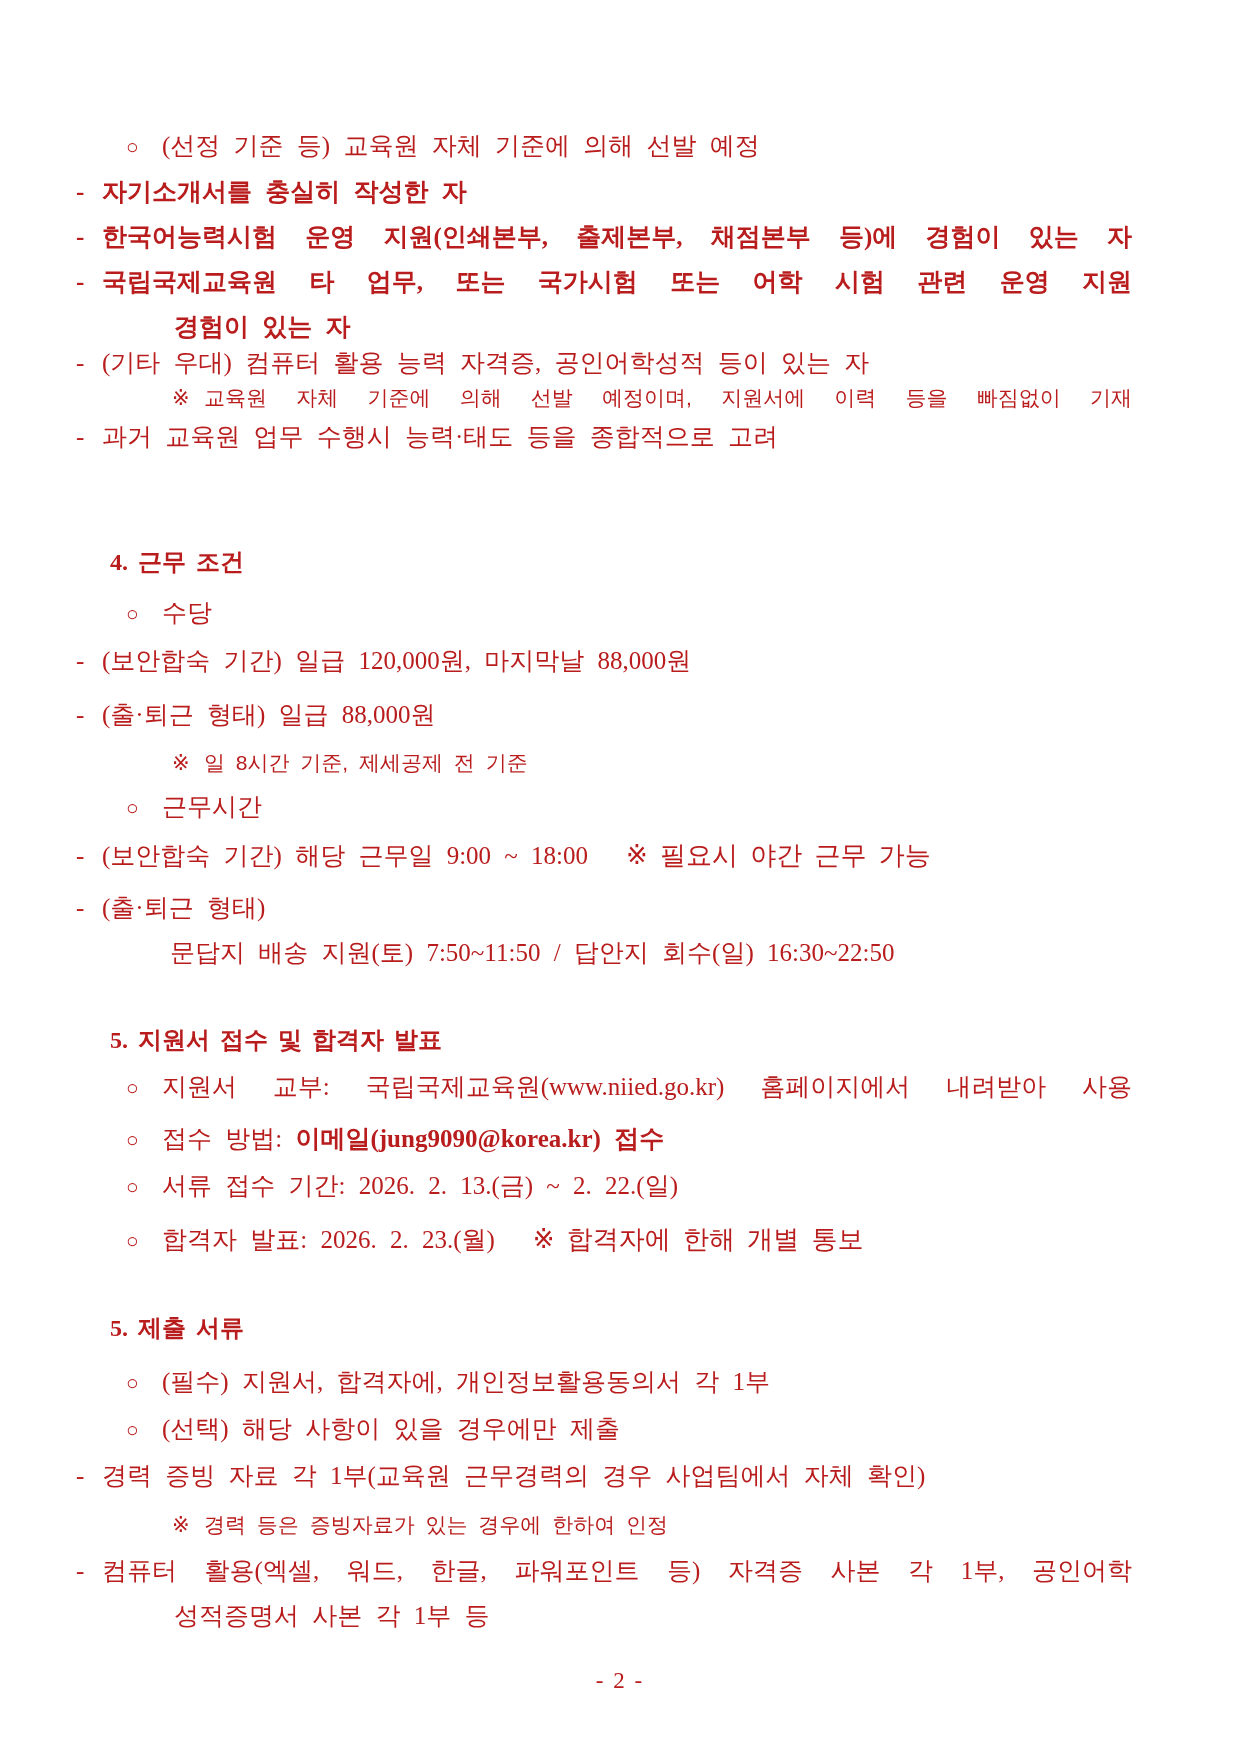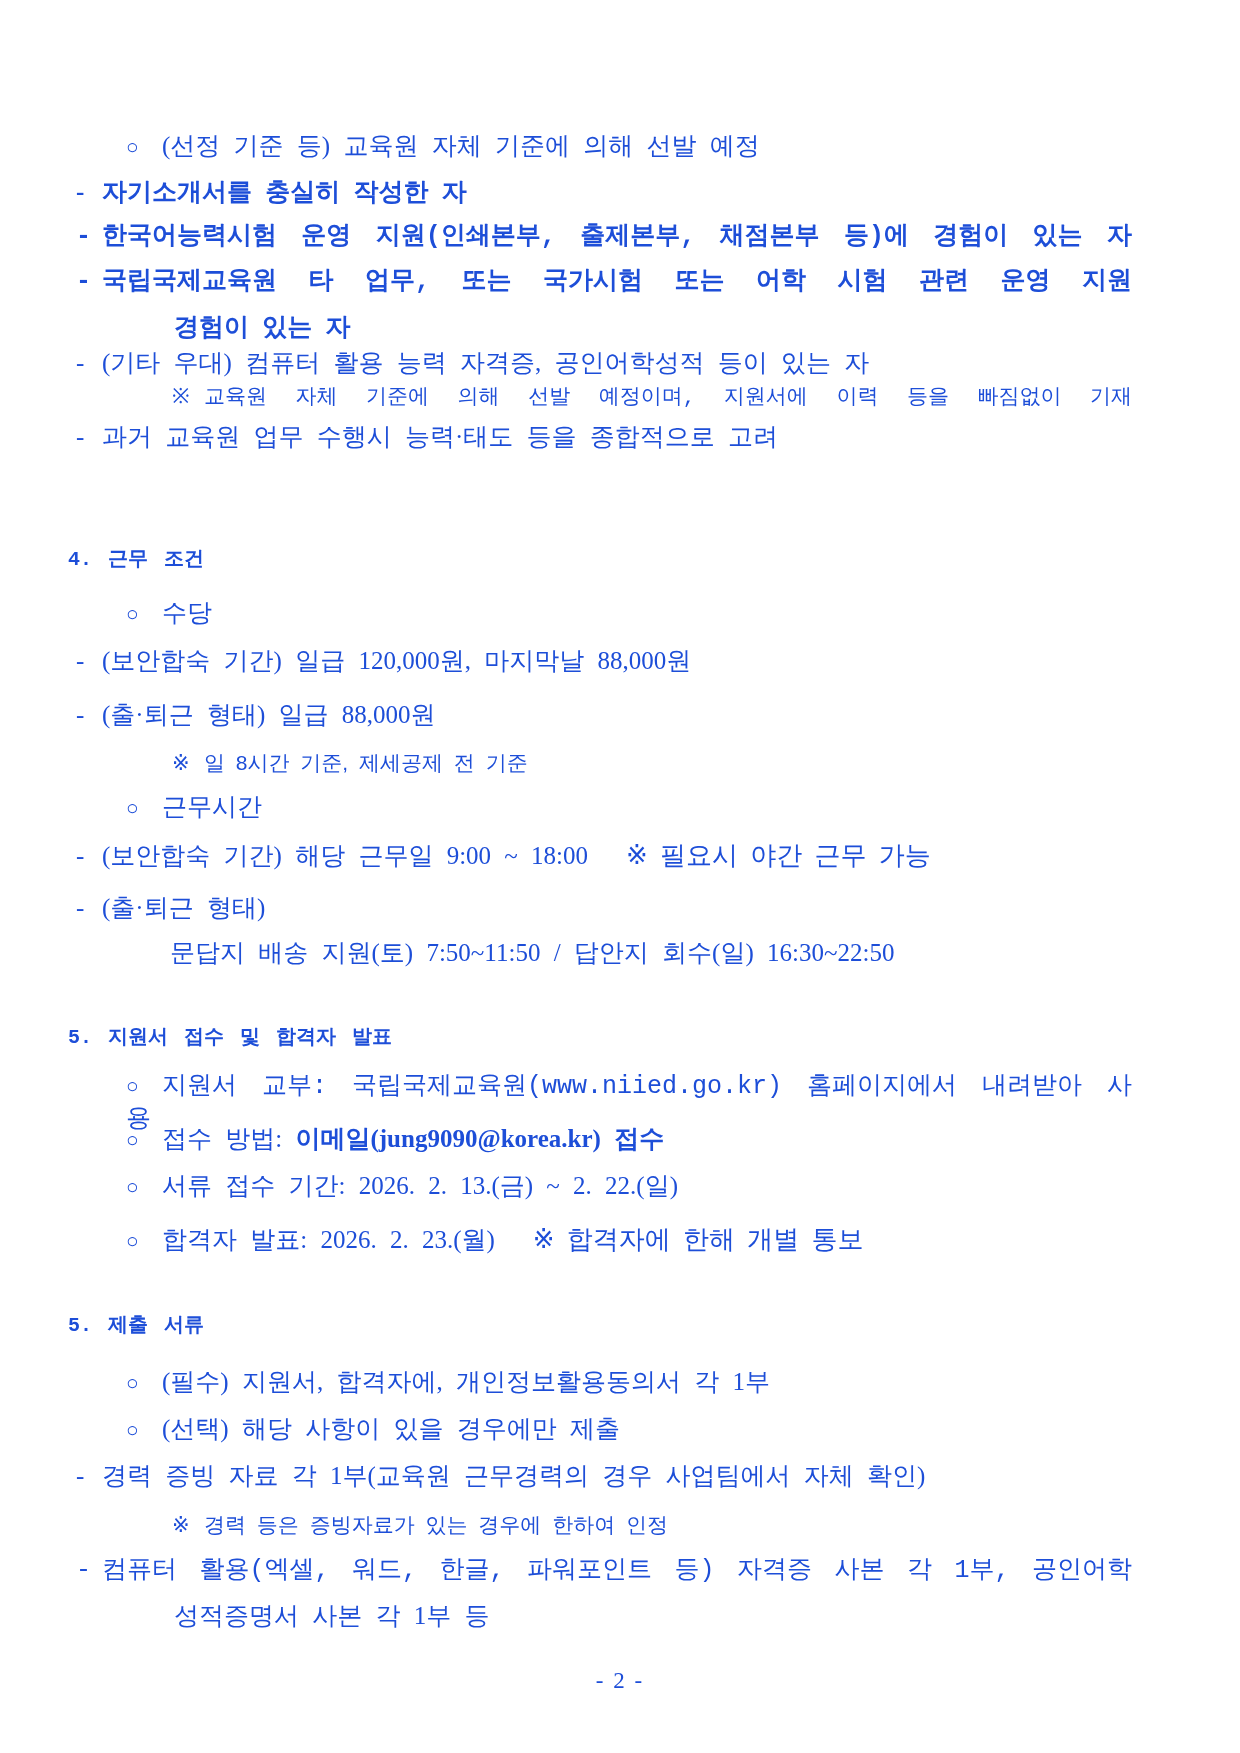--- a/index.html
+++ b/index.html
@@ -1,41 +1,41 @@
 <!DOCTYPE html>
 <html><head>
 <meta charset="utf-8">
 <style>
   html,body{margin:0;padding:0;background:#ffffff;}
   .page{
     position:relative;
     width:1132px;height:1753px;
     background:#ffffff;
-    color:#1d4ed8;
+    color:#b91c1c;
     font-family:"Liberation Serif","DejaVu Serif",serif;
     overflow:hidden;
   }
   .line{
     position:absolute;left:0;width:1240px;box-sizing:border-box;
     font-size:25px;line-height:1.3;word-spacing:7px;white-space:nowrap;
   }
-  .heading{font-weight:bold;font-size:20px;padding-left:68px;word-spacing:4px;font-family:Liberation Mono, monospace;}
+  .heading{font-weight:bold;font-size:24px;padding-left:110px;word-spacing:4px;}
   .pl-circle{padding-left:126px;}
   .pl-dash{padding-left:76px;}
   .pl-cont{padding-left:174px;}
   .pl-note{padding-left:172px;}
   .pl-plain{padding-left:170px;}
   .bold{font-weight:bold;}
   .note{
     font-size:21px;word-spacing:5px;
     font-family:"Liberation Sans","DejaVu Sans",sans-serif;
   }
   .justify{
     padding-right:108px;white-space:normal;
-    text-align:justify;text-align-last:justify;font-family:Liberation Mono, monospace;
+    text-align:justify;text-align-last:justify;
   }
   .marker-circle{display:inline-block;width:36px;font-size:21px;}
   .marker-dash{display:inline-block;width:26px;}
   .marker-note{display:inline-block;width:32px;}
   .suffix-note{
     font-size:26px;margin-left:38px;word-spacing:5px;
     font-family:"Liberation Sans","DejaVu Sans",sans-serif;
   }
   .footer{
     position:absolute;left:0;width:1240px;text-align:center;

